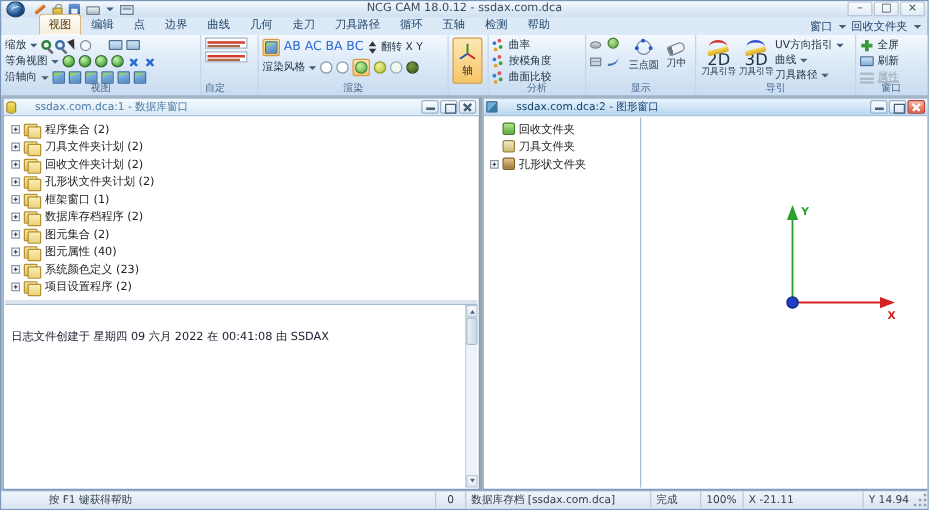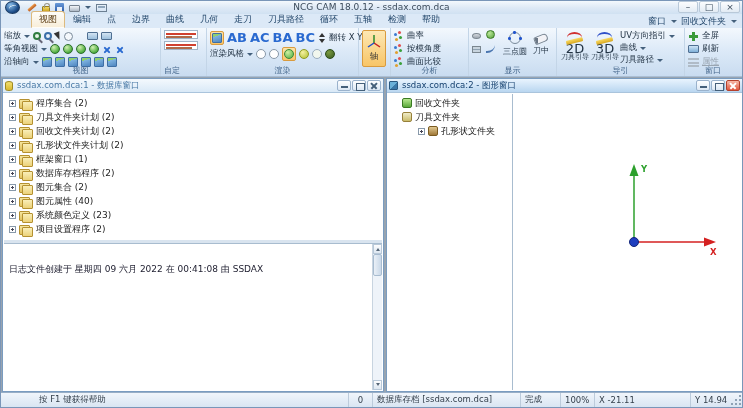--- a/index.html
+++ b/index.html
@@ -52,21 +52,21 @@
 .i-cube{width:10px;height:10px;background:linear-gradient(160deg,#8fd06f 30%,#7fb3e0 30%,#4f86c0);border:1px solid #3f6fa5;border-radius:1px;}
 .i-sph{width:10px;height:10px;border-radius:50%;border:1px solid #8898a8;background:#fff;}
 .i-sph.g{background:radial-gradient(circle at 35% 30%,#cff0a0,#4fae3f);border-color:#3a8a3a;}
 .i-sph.y{background:radial-gradient(circle at 35% 30%,#f5f0a0,#b0c030);border-color:#909a20;}
 .i-sph.pale{background:#f2f7ee;border-color:#9aadbe;}
 .i-sph.dark{background:radial-gradient(circle at 35% 30%,#7a9a40,#3a5a20);border-color:#2a4a18;}
 .hlbox{background:linear-gradient(#fde4a8,#f9c66b);border:1px solid #d99b3e;border-radius:2px;padding:1px;display:inline-flex;}
 .sw{width:34px;height:9px;background:#fff;border:1px solid #a0b4c8;position:relative;overflow:hidden;margin-bottom:2px;}
 .sw::before{content:"";position:absolute;left:1px;top:2px;width:30px;height:1.5px;background:#d04030;}
 .sw::after{content:"";position:absolute;left:1px;top:5px;width:26px;height:1.5px;background:#b06a4a;}
-.vv{font-size:13px;font-weight:bold;color:#2a6ad0;line-height:10px;}
+.vv{font-size:10px;font-weight:normal;color:#2a6ad0;line-height:10px;}
 .i-flip{position:relative;width:8px;height:10px;}
 .i-flip::before{content:"";position:absolute;top:0;left:1px;border-left:3px solid transparent;border-right:3px solid transparent;border-bottom:4px solid #333;}
 .i-flip::after{content:"";position:absolute;bottom:0;left:1px;border-left:3px solid transparent;border-right:3px solid transparent;border-top:4px solid #333;}
 .axbtn{width:24px;height:37px;background:linear-gradient(#fde8b4,#f8c567);border:1px solid #d99b3e;border-radius:2px;display:flex;flex-direction:column;align-items:center;justify-content:center;gap:1px;}
 .axbtn .lbl{font-size:8.5px;color:#333;}
 .i-dots{position:relative;width:10px;height:10px;}
 .i-dots::before{content:"";position:absolute;left:0;top:2px;width:3px;height:3px;border-radius:50%;background:#3a7ad0;box-shadow:4px -2px 0 #e05050,5px 3px 0 #3aa03a,1px 5px 0 #e0a030;}
 .dminis{display:grid;grid-template-columns:12px 12px;grid-auto-rows:12px;gap:2px;margin-right:4px;}
 .dm1{width:9px;height:6px;background:linear-gradient(#d8dde2,#9aa4ae);border:1px solid #7a868f;border-radius:50%;margin-top:3px;}
 .dm2{width:9px;height:9px;border-radius:50%;background:radial-gradient(circle at 35% 30%,#bce89a,#54a23a);border:1px solid #3a7a26;}
@@ -93,21 +93,21 @@
 .i-props{width:11px;height:9px;border-top:2px solid #a8b2bc;border-bottom:2px solid #a8b2bc;position:relative;opacity:.8;}
 .i-props::before{content:"";position:absolute;left:0;top:2px;width:11px;height:2px;background:#a8b2bc;}
 .wrow .lbl{font-size:8.5px;color:#234;white-space:nowrap;}
 .wrow .lbl.dim{color:#9aa6b2;text-decoration:underline;}
 
 
 .mdi{position:absolute;top:76px;left:0;right:0;bottom:15px;background:#98a4b0;}
 .win{position:absolute;border:1px solid #7a9cc0;background:#fff;}
 .win.left{left:1px;top:1px;width:382px;height:314px;}
 .win.rightw{left:385px;top:1px;width:357px;height:314px;}
-.whead{height:14px;background:linear-gradient(#f4f9fd,#d9e9f7);border-bottom:1px solid #aac4dc;display:flex;align-items:center;padding:0 2px;gap:4px;font-size:8.5px;color:#4a7aa6;}
+.whead{height:14px;background:linear-gradient(#f4f9fd,#d9e9f7);border-bottom:1px solid #aac4dc;display:flex;align-items:center;padding:0 2px;gap:15px;font-size:8.5px;color:#4a7aa6;}
 .win.active .whead{background:linear-gradient(#e9f4fe,#b9d6f0);color:#14406e;}
 .wtitle{white-space:nowrap;overflow:hidden;}
 .wbtns{margin-left:auto;display:flex;gap:1px;}
 .mb{width:14px;height:11px;border:1px solid #9ab2cc;border-radius:2px;background:linear-gradient(#fdfeff,#dce8f4);position:relative;flex:none;}
 .mb-min::before{content:"";position:absolute;left:3px;bottom:2px;width:7px;height:2px;background:#45607a;}
 .mb-max::before{content:"";position:absolute;left:3px;top:2px;width:7px;height:6px;border:1px solid #45607a;}
 .mb-close::before,.mb-close::after{content:"";position:absolute;left:2px;top:4px;width:8px;height:1.5px;background:#45607a;}
 .mb-close::before{transform:rotate(45deg);}
 .mb-close::after{transform:rotate(-45deg);}
 .mb-close.red{background:linear-gradient(#f6b8a8,#e2573e);border-color:#b5402c;}
@@ -131,21 +131,21 @@
 .sb{position:absolute;left:0;width:9px;height:10px;background:linear-gradient(#fdfdfe,#dde7f1);border:1px solid #b8c8d8;}
 .sb.up{top:0;}
 .sb.down{bottom:0;}
 .sb::before{content:"";position:absolute;left:1.5px;}
 .sb.up::before{top:3px;border-left:2.5px solid transparent;border-right:2.5px solid transparent;border-bottom:3.5px solid #567;}
 .sb.down::before{bottom:3px;border-left:2.5px solid transparent;border-right:2.5px solid transparent;border-top:3.5px solid #567;}
 .sthumb{position:absolute;left:0;top:10px;width:9px;height:22px;background:linear-gradient(90deg,#eaf0f7,#c9d8e8);border:1px solid #a8bcd0;border-radius:2px;}
 
 .rtree{position:absolute;top:15px;left:1px;width:125px;bottom:1px;background:#fff;border-right:1px solid #a8bccf;padding-top:2px;}
 .rtrow{display:flex;align-items:center;gap:3px;height:14px;padding-left:14px;position:relative;}
-.rtrow.hasexp{padding-left:4px;margin-left:26px;}
+.rtrow.hasexp{padding-left:4px;}
 .ri{width:10px;height:10px;border-radius:2px;flex:none;}
 .ri.green{background:linear-gradient(#b8e890,#5aa83a);border:1px solid #3a7a22;}
 .ri.tool{background:linear-gradient(#f0ecc8,#cabc6a);border:1px solid #97803a;}
 .ri.hole{background:linear-gradient(#e0c890,#a07838);border:1px solid #7a5a20;}
 .gpane{position:absolute;top:15px;left:127px;right:1px;bottom:1px;background:#fff;}
 
 
 .statusbar{position:absolute;left:0;right:0;bottom:0;height:15px;background:linear-gradient(#f0f5fb,#d9e5f2);border-top:1px solid #98aec6;display:flex;align-items:center;font-size:8.5px;color:#333f4b;padding-left:34px;}
 .sseg{height:100%;display:flex;align-items:center;padding:0 4px;border-right:1px solid #bccbdb;white-space:nowrap;overflow:hidden;flex:none;}
 .grip{position:absolute;right:1px;bottom:2px;width:10px;height:10px;}

